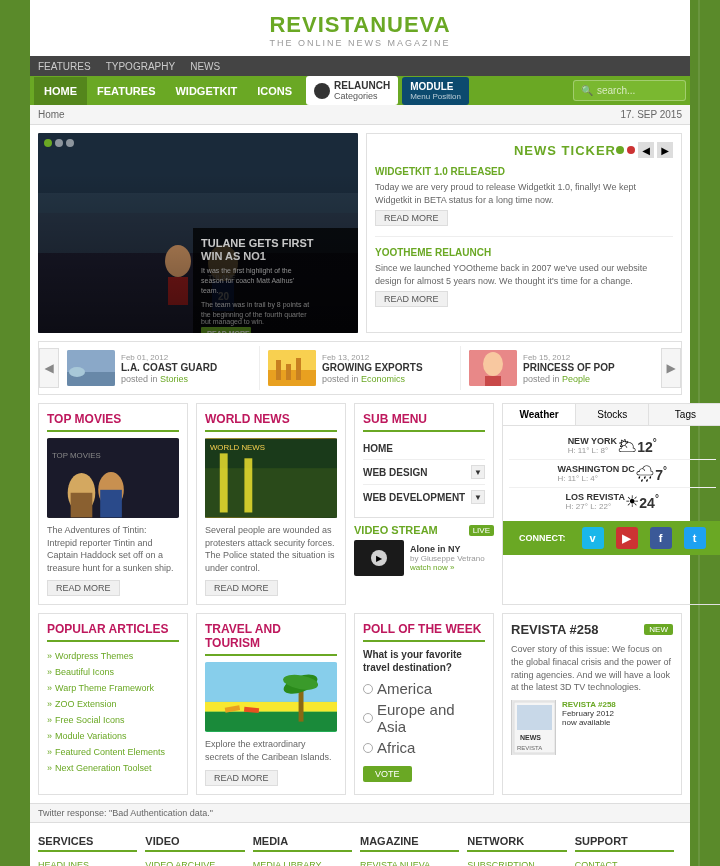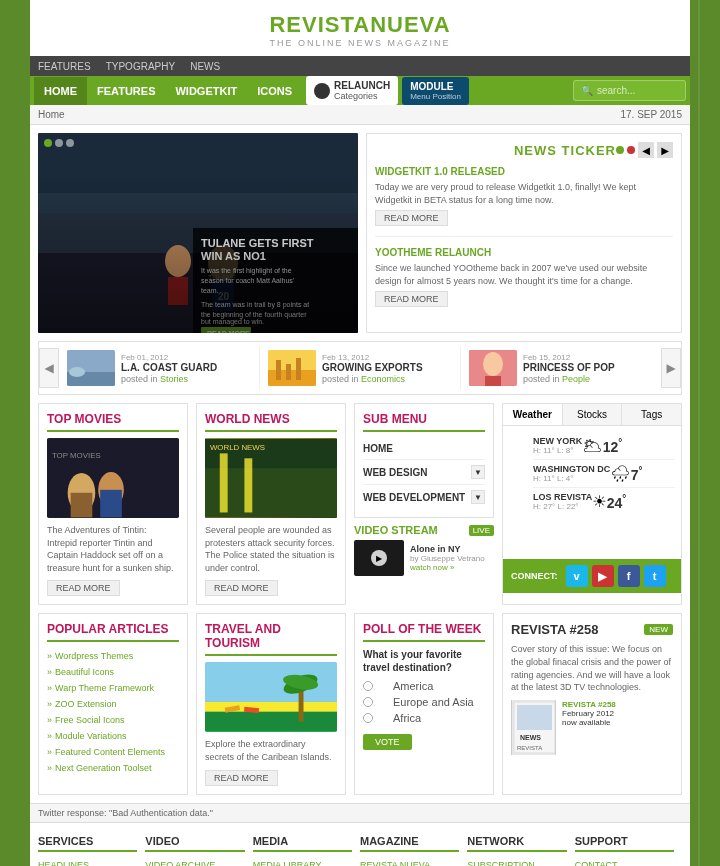--- a/index.html
+++ b/index.html
@@ -437,40 +437,38 @@
       background: #f5f5f5;
       border-right: 1px solid #e0e0e0;
       cursor: pointer;
     }
     .weather-tab.active { background: #fff; font-weight: bold; }
     .weather-tab:last-child { border-right: none; }
     .weather-body { padding: 6px; }
     .weather-item {
       display: flex;
       align-items: center;
-      justify-content: flex-start;
+      justify-content: center;
       padding: 4px 0;
       border-bottom: 1px solid #f0f0f0;
-      margin-left: 24px;
     }
     .weather-item:last-child { border-bottom: none; }
     .weather-city { font-size: 9px; font-weight: bold; color: #333; }
     .weather-sub { font-size: 8px; color: #999; }
     .weather-icon { font-size: 16px; }
     .weather-temp { font-size: 14px; font-weight: bold; color: #333; }
     .weather-temp sup { font-size: 10px; }
 
     
     .connect-bar {
       background: #6aa824;
-      padding: 6px 8px;
-      display: flex;
-      align-items: center;
-      gap: 4px;
-      margin-top: 38px;
+      padding: 6px 16px;
+      display: flex;
+      align-items: center;
+      gap: 12px;
     }
     .connect-label { color: #fff; font-size: 9px; font-weight: bold; text-transform: uppercase; margin-right: 4px; }
     .connect-btn {
       width: 22px; height: 22px;
       border-radius: 3px;
       display: flex;
       align-items: center;
       justify-content: center;
       font-size: 11px;
       color: #fff;
@@ -522,23 +520,23 @@
     
     .col-poll {
       flex: 0 0 140px;
       border: 1px solid #e0e0e0;
       padding: 8px;
     }
     .poll-question { font-size: 10px; font-weight: bold; color: #333; margin-bottom: 6px; line-height: 1.3; }
     .poll-option {
       display: flex;
       align-items: center;
-      gap: 20px;
+      gap: 4px;
       margin-bottom: 4px;
-      font-size: 11px;
+      font-size: 15px;
       color: #555;
     }
     .poll-radio {
       width: 10px; height: 10px;
       border: 1px solid #aaa;
       border-radius: 50%;
       flex-shrink: 0;
     }
     .vote-btn {
       background: #6aa824;

